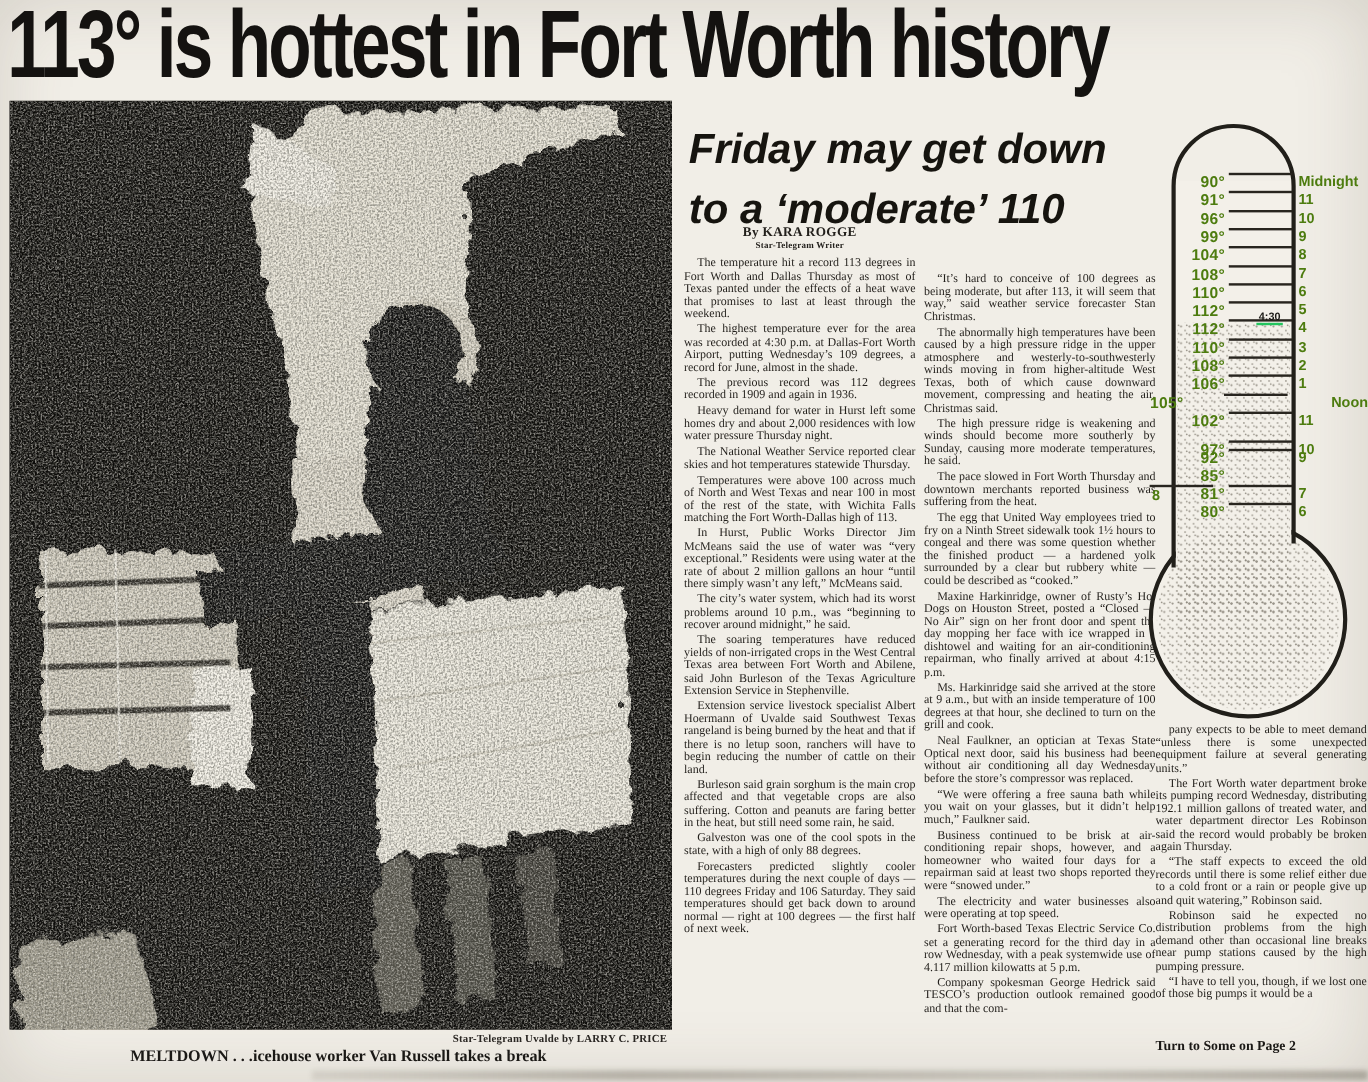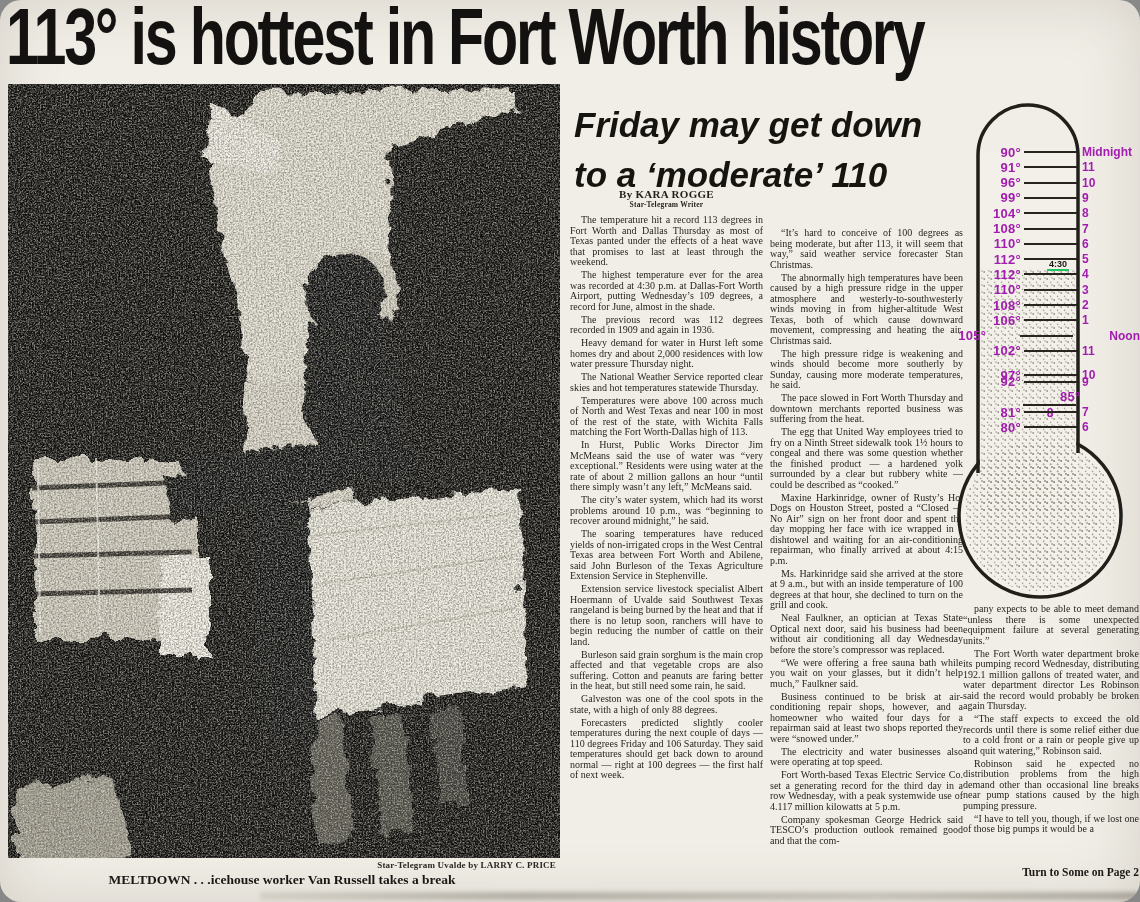--- a/index.html
+++ b/index.html
@@ -2,21 +2,20 @@
 <html><head>
 <meta charset="utf-8">
 <style>
   * { margin:0; padding:0; box-sizing:border-box; }
   html,body { background:#888; }
   #page {
     position:relative; width:1140px; height:902px; overflow:hidden;
     background:#f1eee7; color:#1d1b18;
     font-family:"Liberation Serif", serif;
     box-shadow: inset 0 0 60px rgba(90,80,60,.18);
-    border-radius: 21px;
   }
   
   .headline {
     position:absolute; left:6px; top:-9px; white-space:nowrap;
     font-family:"Liberation Sans", sans-serif; font-weight:bold;
     font-size:80px; letter-spacing:-3px; color:#141210;
     transform:scaleX(.74); transform-origin:0 0;
   }
   
   .photo {
@@ -45,29 +44,29 @@
     font-size:10px; line-height:10.5px; text-align:justify; color:#221f1b;
   }
   #col1 { left:570px; top:189px; height:713px; }
   #col2 { left:770px; top:180px; height:722px;margin-top:48px; }
   #col3 { left:963px; top:604px; height:257px; width:176px; }
   .col .para { margin:0 0 2.5px 0; text-indent:11px; }
   .byline-author { text-align:center; font-weight:bold; font-size:11px; letter-spacing:.3px; }
   .byline-org { text-align:center; font-weight:bold; font-size:7.5px; margin-bottom:5px; letter-spacing:.2px; }
   .continuation {
     position:absolute; left:963px; top:866px; width:176px;
-    text-align:right; font-weight:bold; font-size:11.5px; color:#1a1815;
+    text-align:left; font-weight:bold; font-size:11.5px; color:#1a1815;
   }
   
   .thermo { position:absolute; left:955px; top:95px; width:185px; height:512px; }
   .thermo svg { position:absolute; left:0; top:0; }
   .t-row {
     position:absolute; left:0; width:185px; height:16px;
-    display:flex; align-items:center;
-    font-family:"Liberation Sans", sans-serif; color:#a21caf;
+    display:flex; 
+    font-family:"Liberation Sans", sans-serif; color:#4d7c0f;
   }
   .t-temp { width:66px; text-align:right; font-size:13px; font-weight:bold; letter-spacing:.3px; }
   .t-line { width:53px; height:2px; background:#28251f; margin-left:3px; flex:none; }
   .t-time { margin-left:5px; font-size:12px; font-weight:600; white-space:nowrap; }
   .peak-label {
     position:absolute; left:92px; top:164px; font-family:"Liberation Sans", sans-serif;
     font-size:9px; font-weight:bold; color:#1b1915;
     border-bottom:2px solid #22c55e; padding:0 2px 0 2px;
   }
   

